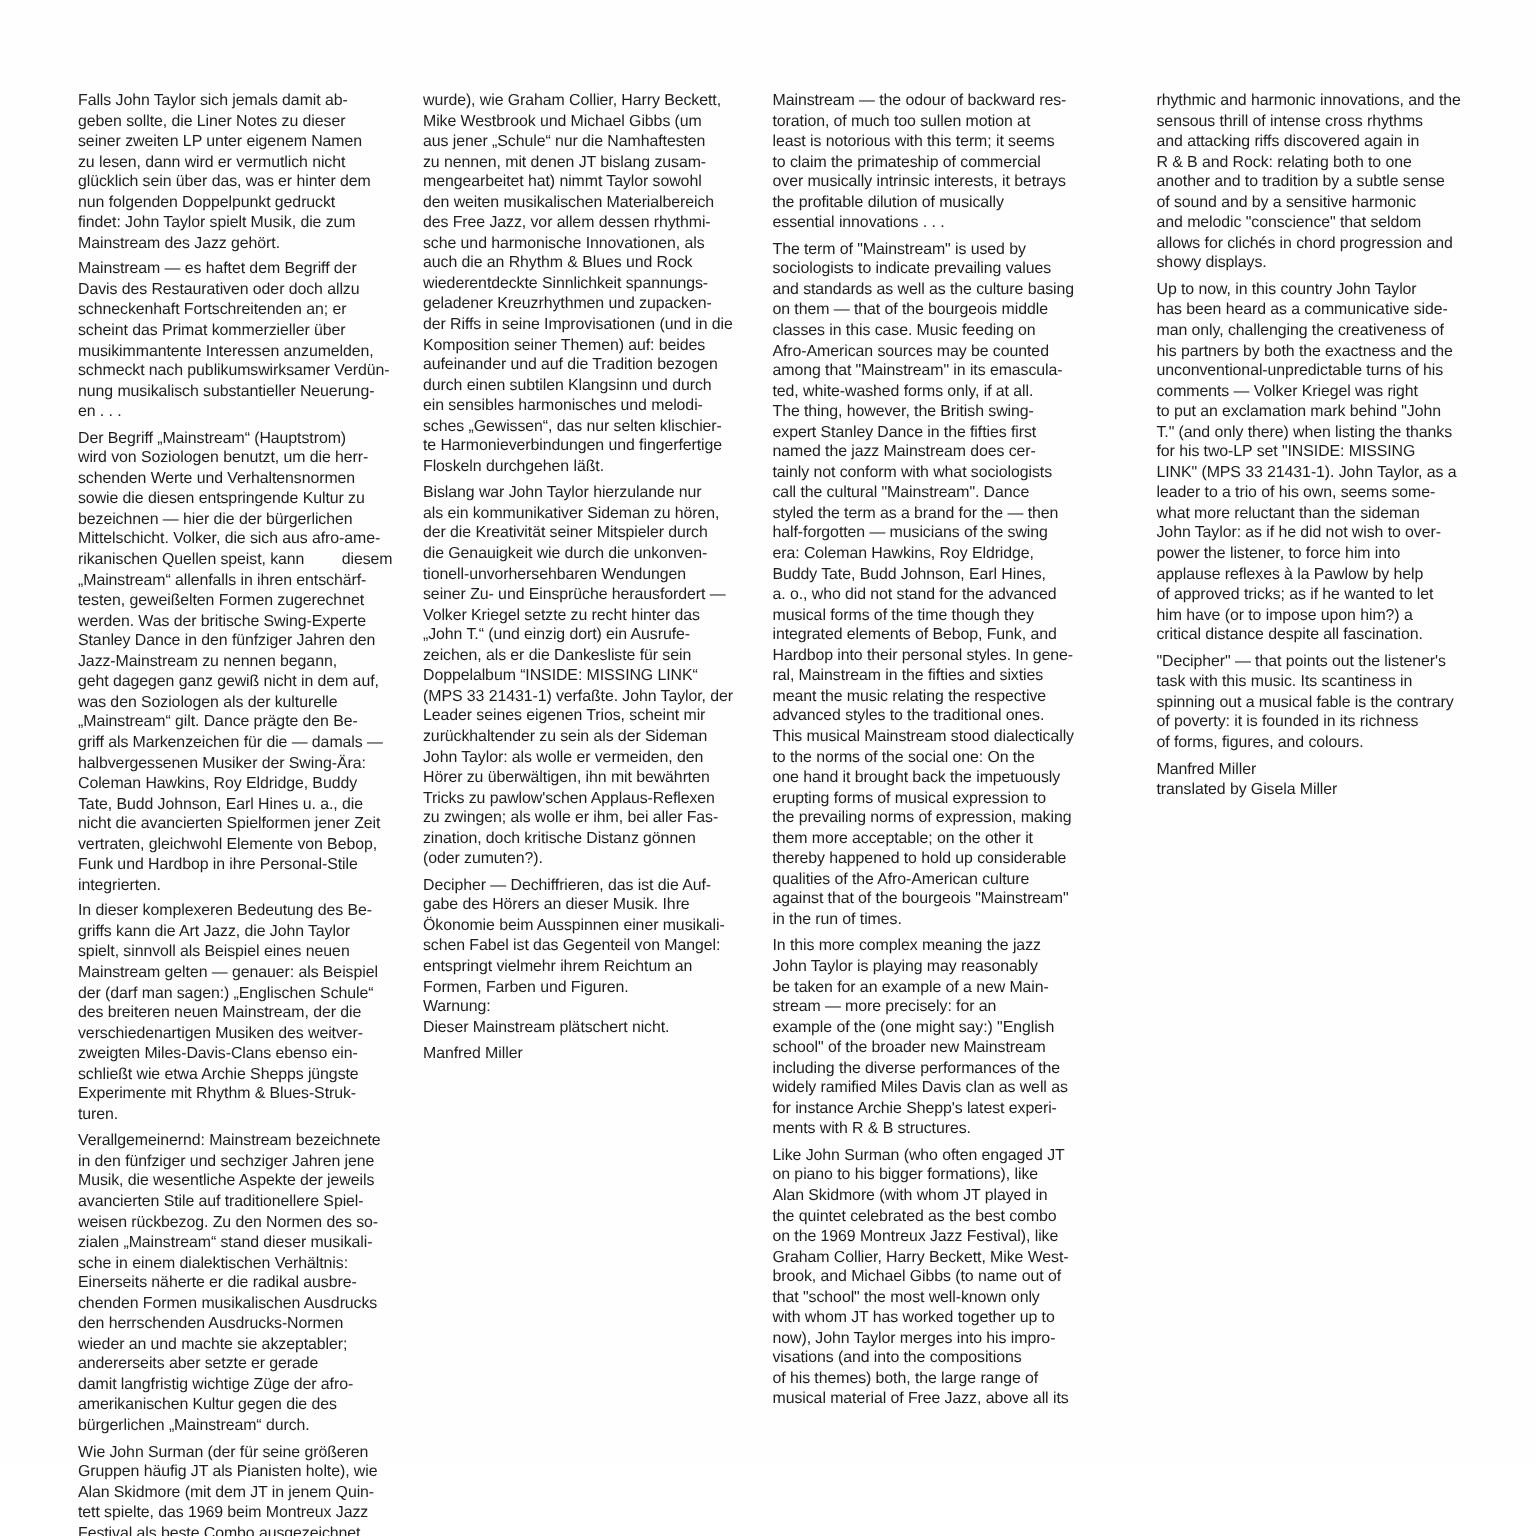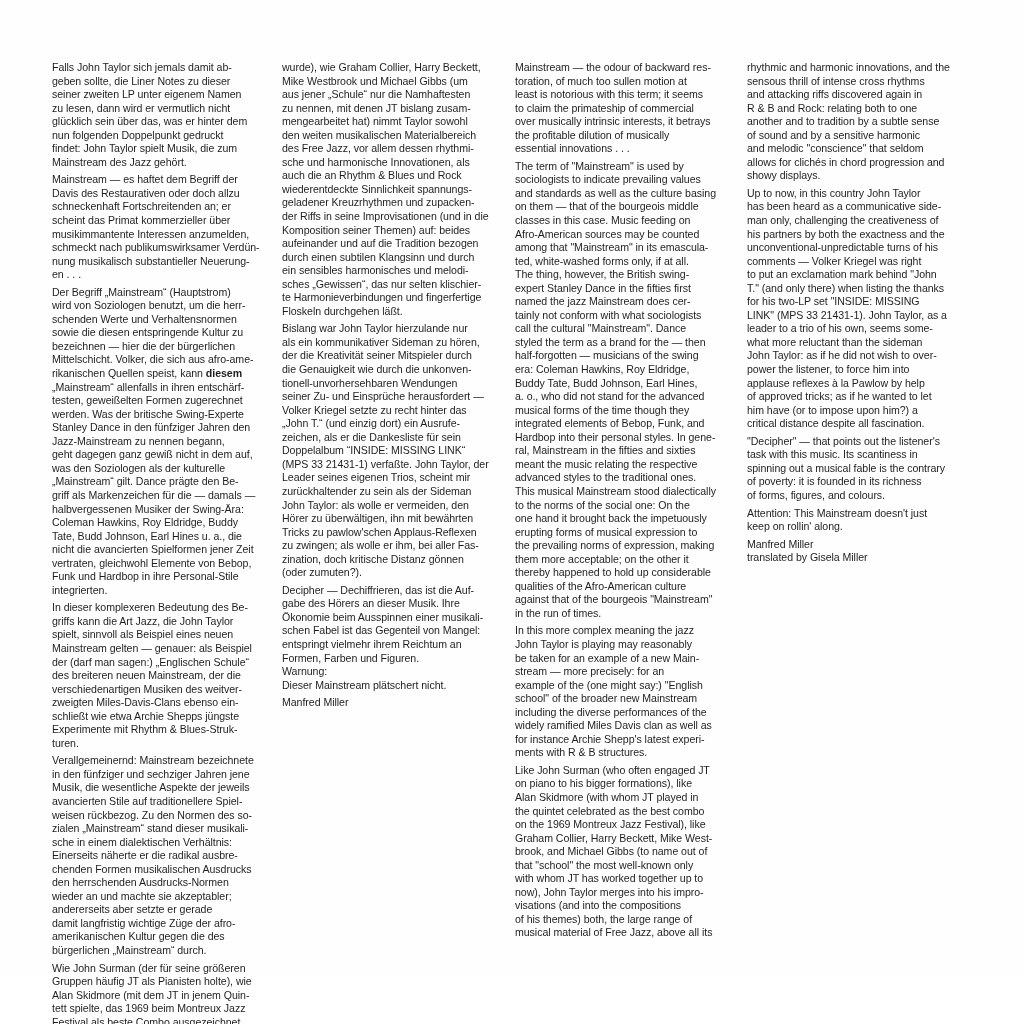--- a/index.html
+++ b/index.html
@@ -8,22 +8,22 @@
   .col {
     position: absolute; top: 61px; width: 232px;
     font-family: "Liberation Sans", sans-serif;
     font-size: 10.6px; line-height: 13.55px; color: #1e1e1e;
     letter-spacing: -0.05px;
   }
   .col p { margin: 0 0 4px 0; white-space: pre-line; }
   #col1 { left: 52px; }
   #col2 { left: 282px; }
   #col3 { left: 515px; }
-  #col4 { left: 747px; }
-  .b { font-weight: bold; }
+  #col4 { left: 771px; }
+  .b { font-weight: normal; margin-left: 22px; }
 </style>
 </head>
 <body>
 
 <div class="page">
 
   <div class="col" id="col1">
     <p>Falls John Taylor sich jemals damit ab-
 geben sollte, die Liner Notes zu dieser
 seiner zweiten LP unter eigenem Namen
@@ -239,19 +239,17 @@
 power the listener, to force him into
 applause reflexes à la Pawlow by help
 of approved tricks; as if he wanted to let
 him have (or to impose upon him?) a
 critical distance despite all fascination.</p>
     <p>"Decipher" — that points out the listener's
 task with this music. Its scantiness in
 spinning out a musical fable is the contrary
 of poverty: it is founded in its richness
 of forms, figures, and colours.</p>
-    <p>Attention: This Mainstream doesn't  just
-keep on rollin' along.</p>
     <p>Manfred Miller
 translated by Gisela Miller</p>
   </div>
 
 </div>
 
 </body></html>

